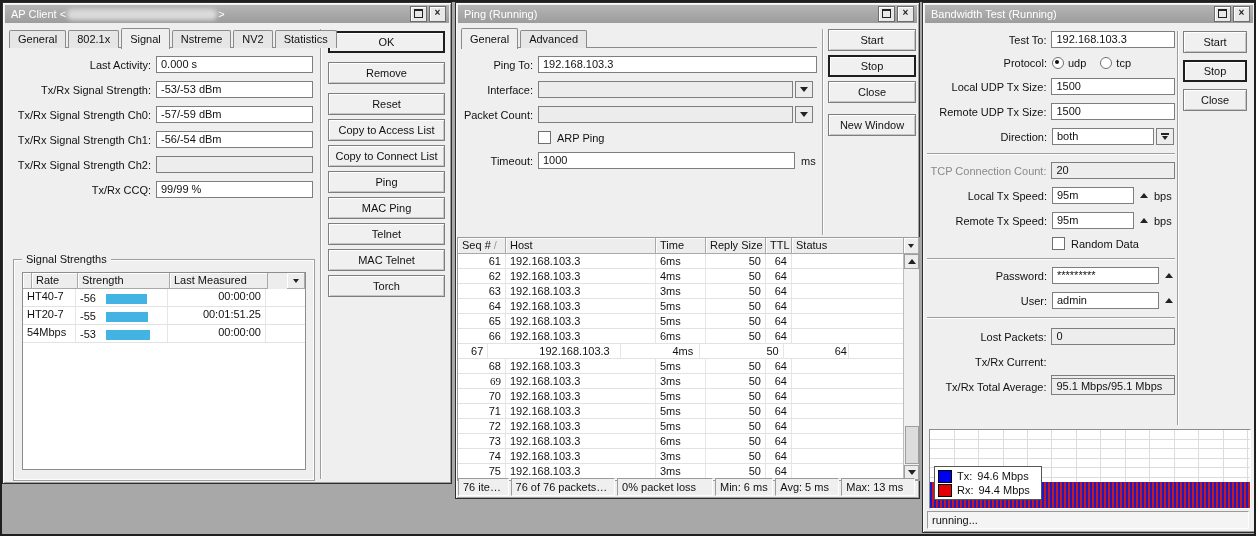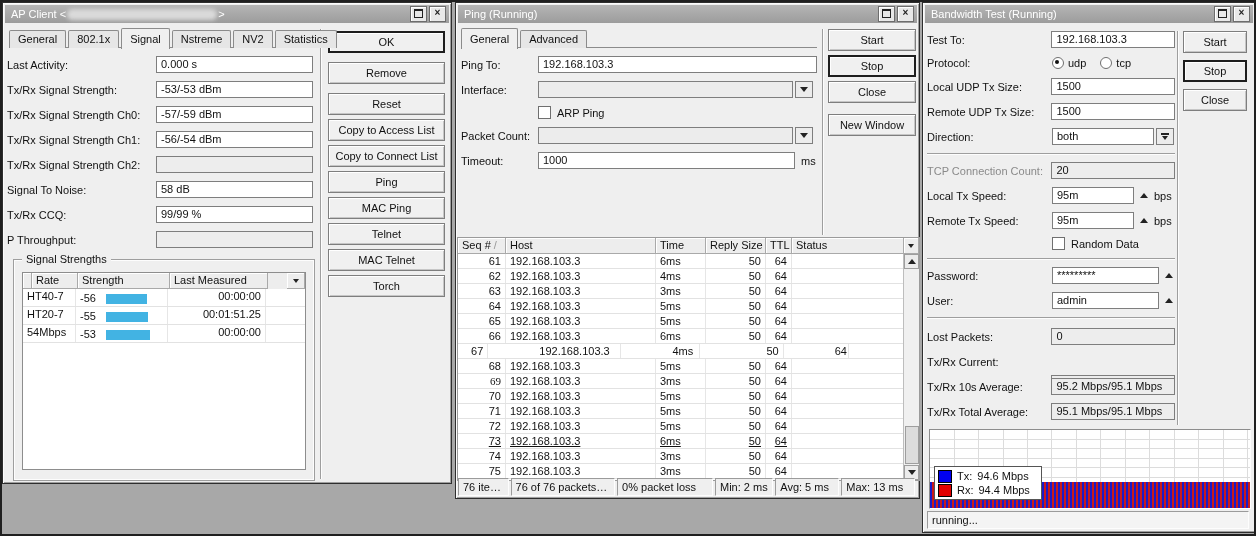--- a/index.html
+++ b/index.html
@@ -13,21 +13,21 @@
   .title-sp{flex:1;}
   .tbtn{width:15px;height:14px;margin-left:2px;background:#e8e8e8;border:1px solid #6d6d6d;box-shadow:inset 1px 1px 0 #fff;color:#222;font-size:10px;line-height:12px;text-align:center;font-weight:bold;cursor:default;}
   .tbtn .maxglyph{display:inline-block;width:7px;height:6px;border:1px solid #222;border-top-width:2px;margin-top:2px;}
 
   .tabstrip{position:absolute;top:26px;height:19px;display:flex;align-items:flex-end;}
   .tabline{position:absolute;height:0;border-bottom:1px solid #8b8b8b;}
   .tab{position:relative;background:#e6e6e6;border:1px solid #8b8b8b;border-bottom:none;border-radius:2px 2px 0 0;padding:2px 8px 2px 8px;margin-right:2px;height:13px;z-index:1;}
   .tab.active{background:#efefef;padding-top:4px;height:14px;margin-bottom:-1px;z-index:3;}
 
   .row{display:flex;align-items:center;height:17px;margin-bottom:8px;}
-  .lbl{padding-right:5px;white-space:nowrap;color:#111;}
+  .lbl{text-align:right;padding-right:5px;white-space:nowrap;color:#111;}
   .lbl.dis{color:#8a8a8a;}
   .field{background:#fff;border:1px solid #7e7e7e;height:15px;line-height:15px;padding:0 4px;box-sizing:content-box;white-space:nowrap;overflow:hidden;}
   .field.ro{background:#ededed;}
   .combo{background:#ececec;border:1px solid #7e7e7e;height:15px;line-height:15px;padding:0 4px;display:flex;align-items:center;}
   .combo .sp{flex:1;}
   .arrowbtn{width:18px;height:17px;margin-left:2px;background:#ececec;border:1px solid #7e7e7e;display:flex;align-items:center;justify-content:center;box-sizing:border-box;}
   .dtri{width:0;height:0;border-left:4px solid transparent;border-right:4px solid transparent;border-top:5px solid #222;}
   .dtri.small{border-left-width:3px;border-right-width:3px;border-top-width:4px;}
   .utri{width:0;height:0;border-left:4px solid transparent;border-right:4px solid transparent;border-bottom:5px solid #222;}
   .bar-over{display:block;width:8px;height:2px;background:#222;margin-bottom:1px;}
@@ -110,30 +110,22 @@
         </div>
         <div class="row">
           <span class="lbl" style="width: 144px;">Tx/Rx Signal Strength Ch1:</span>
           <span class="field" style="width: 147px;">-56/-54 dBm</span>
         </div>
         <div class="row">
           <span class="lbl" style="width: 144px;">Tx/Rx Signal Strength Ch2:</span>
           <span class="field ro" style="width: 147px;"></span>
         </div>
         <div class="row">
-          <span class="lbl" style="width: 144px;">Signal To Noise:</span>
-          <span class="field" style="width: 147px;">58 dB</span>
-        </div>
-        <div class="row">
           <span class="lbl" style="width: 144px;">Tx/Rx CCQ:</span>
           <span class="field" style="width: 147px;">99/99 %</span>
-        </div>
-        <div class="row">
-          <span class="lbl" style="width: 144px;">P Throughput:</span>
-          <span class="field ro" style="width: 147px;"></span>
         </div>
       </div>
     <div class="groupbox" style="position:absolute;left:10px;top:256px;width:300px;height:220px;">
       <span class="legend">Signal Strengths</span>
       <div class="grid-table" style="left:8px;top:12px;right:8px;bottom:10px;">
         <div class="ghead" id="ss-head">
             <div class="hc" style="width: 7px;"></div>
             <div class="hc" style="width: 46px;">Rate</div>
             <div class="hc" style="width: 92px;">Strength</div>
             <div class="hc" style="width: 98px;">Last Measured</div>
@@ -214,34 +206,34 @@
       <div class="row">
         <span class="lbl" style="width:72px;">Interface:</span>
         <span class="combo" style="width:245px;">
             <span></span>
             <span class="sp"></span>
           </span>
         <span class="arrowbtn">
             <span class="dtri"></span>
           </span>
       </div>
+      <div class="row">
+        <span class="lbl" style="width:72px;">Packet Count:</span>
+        <span class="combo" style="width:245px;">
+            <span></span>
+            <span class="sp"></span>
+          </span>
+        <span class="arrowbtn">
+            <span class="dtri"></span>
+          </span>
+      </div>
       <div class="row" style="height:13px;">
         <span style="width:77px;"></span>
         <span class="checkbox"></span>
         <span>ARP Ping</span>
-      </div>
-      <div class="row">
-        <span class="lbl" style="width:72px;">Packet Count:</span>
-        <span class="combo" style="width:245px;">
-            <span></span>
-            <span class="sp"></span>
-          </span>
-        <span class="arrowbtn">
-            <span class="dtri"></span>
-          </span>
       </div>
       <div class="row">
         <span class="lbl" style="width:72px;">Timeout:</span>
         <span class="field" style="width:247px;">1000</span>
         <span class="unit">ms</span>
       </div>
     </div>
 
     <div class="vgroove" style="left:366px;top:26px;height:206px;"></div>
     <div id="ping-buttons" style="position:absolute;left:372px;top:26px;width:88px;">
@@ -353,21 +345,21 @@
             <div class="td" style="flex: 1 1 0%; border-right: none; margin-right: 15px;"></div>
           </div>
           <div class="tr" style="height: 14px;">
             <div class="td num" style="width: 48px;">72</div>
             <div class="td" style="width: 150px;">192.168.103.3</div>
             <div class="td" style="width: 50px;">5ms</div>
             <div class="td num" style="width: 60px;">50</div>
             <div class="td num" style="width: 26px;">64</div>
             <div class="td" style="flex: 1 1 0%; border-right: none; margin-right: 15px;"></div>
           </div>
-          <div class="tr" style="height: 14px; text-decoration: underline;">
+          <div class="tr" style="height: 14px;">
             <div class="td num" style="width: 48px;">73</div>
             <div class="td" style="width: 150px;">192.168.103.3</div>
             <div class="td" style="width: 50px;">6ms</div>
             <div class="td num" style="width: 60px;">50</div>
             <div class="td num" style="width: 26px;">64</div>
             <div class="td" style="flex: 1 1 0%; border-right: none; margin-right: 15px;"></div>
           </div>
           <div class="tr" style="height: 14px;">
             <div class="td num" style="width: 48px;">74</div>
             <div class="td" style="width: 150px;">192.168.103.3</div>
@@ -392,21 +384,21 @@
         <div class="thumb" style="bottom:16px;height:36px;"></div>
         <div class="sa" style="bottom:0;">
             <span class="dtri"></span>
           </div>
       </div>
     </div>
     <div class="statusbar" id="ping-statusbar" style="left:2px;bottom:2px;right:2px;">
         <div class="seg" style="width: 52px;">76 items</div>
         <div class="seg" style="width: 108px;">76 of 76 packets re...</div>
         <div class="seg" style="width: 99px;">0% packet loss</div>
-        <div class="seg" style="width: 60px;">Min: 2 ms</div>
+        <div class="seg" style="width: 60px;">Min: 6 ms</div>
         <div class="seg" style="width: 66px;">Avg: 5 ms</div>
         <div class="seg" style="width: 76px;">Max: 13 ms</div>
       </div>
   </div>
 
   <div class="window" style="left:920px;top:0;width:334px;height:531px;">
     <div class="titlebar">
       <span class="title-text">Bandwidth Test (Running)</span>
       <span class="title-sp"></span>
       <span class="tbtn"><span class="maxglyph"></span></span>
@@ -487,24 +479,20 @@
       <div class="hgroove" style="margin-top:8px;margin-bottom:9px;"></div>
       <div class="row">
         <span class="lbl" style="width:120px;">Lost Packets:</span>
         <span class="field ro" style="width:114px;">0</span>
       </div>
       <div class="row">
         <span class="lbl" style="width:120px;">Tx/Rx Current:</span>
         <span class="field ro" style="width:114px;margin-top:44px;">94.6 Mbps/94.4 Mbps</span>
       </div>
       <div class="row">
-        <span class="lbl" style="width:120px;">Tx/Rx 10s Average:</span>
-        <span class="field ro" style="width:114px;">95.2 Mbps/95.1 Mbps</span>
-      </div>
-      <div class="row">
         <span class="lbl" style="width:120px;">Tx/Rx Total Average:</span>
         <span class="field ro" style="width:114px;">95.1 Mbps/95.1 Mbps</span>
       </div>
     </div>
 
     <div class="vgroove" style="left:254px;top:28px;height:394px;"></div>
     <div id="bw-buttons" style="position:absolute;left:260px;top:28px;width:64px;">
         <div class="btn" style="margin-bottom: 7px;">Start</div>
         <div class="btn default" style="margin-bottom: 7px;">Stop</div>
         <div class="btn" style="margin-bottom: 7px;">Close</div>

